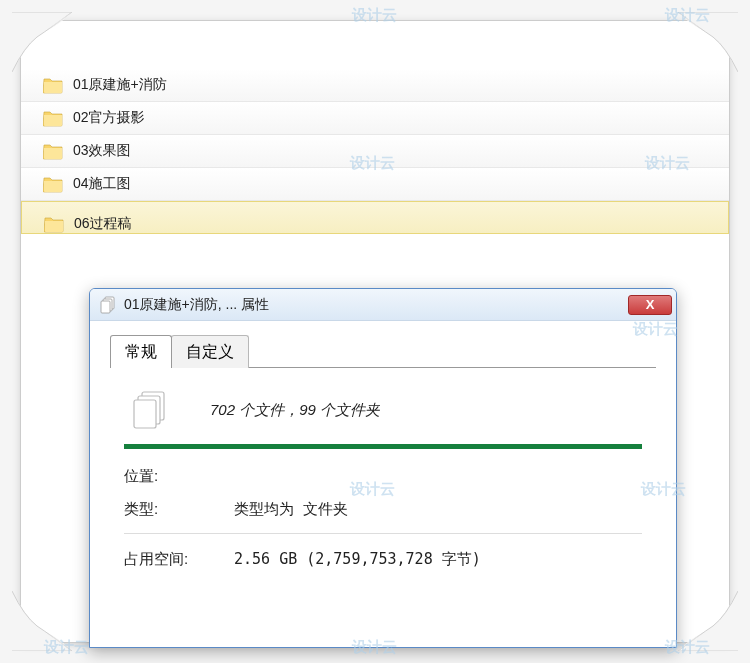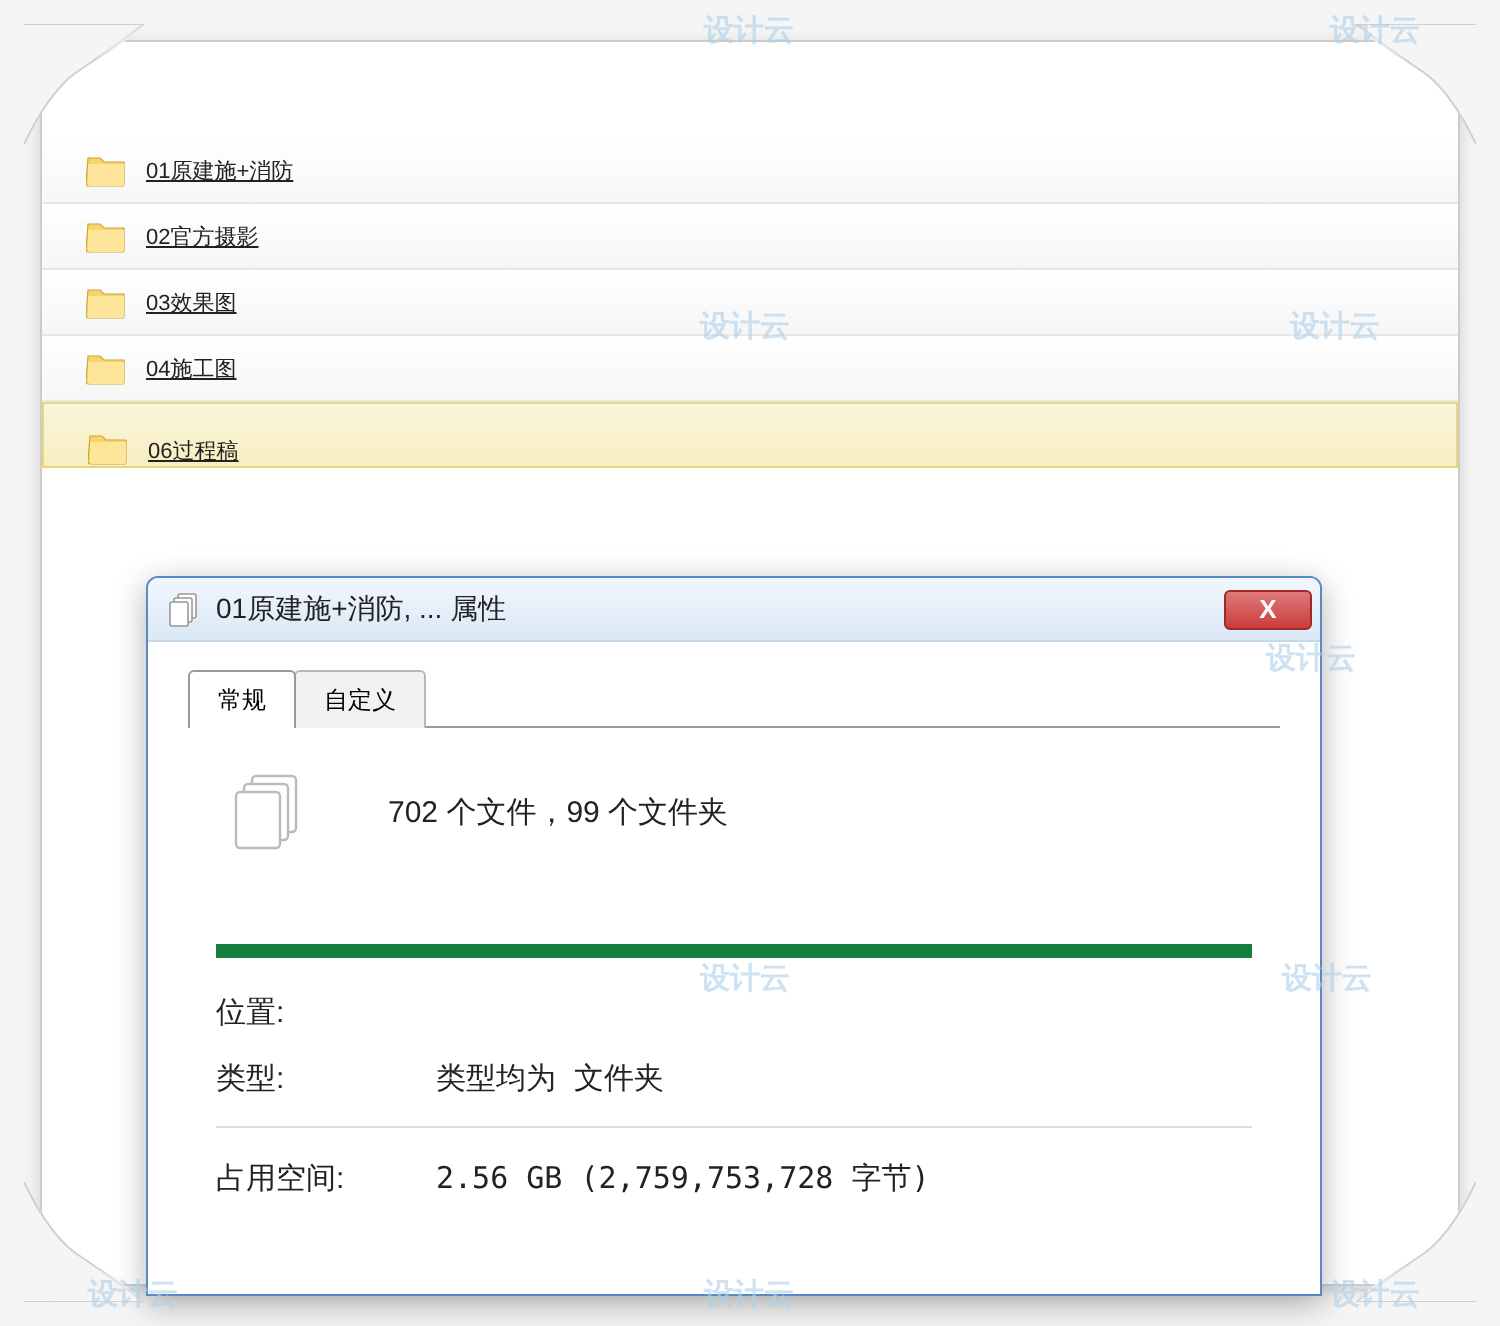--- a/index.html
+++ b/index.html
@@ -61,30 +61,29 @@
       border: 1px solid #e8d77a;
       align-items: flex-end;
     }
     .folder-icon {
       width: 20px;
       height: 18px;
       margin-right: 10px;
       flex-shrink: 0;
     }
     .folder-label {
-      font-size: 11px;
+      font-size: 14px;
       color: #222;
-      text-decoration: underline;
     }
 
     
     .dialog {
       position: absolute;
       top: 267px;
-      left: 52px;
+      left: 68px;
       width: 588px;
       height: 360px;
       background: #fff;
       border: 1px solid #5a8ac6;
       border-radius: 6px 6px 0 0;
       box-shadow: 0 4px 16px rgba(0,0,0,0.3);
       overflow: hidden;
     }
     .titlebar {
       height: 32px;
@@ -122,43 +121,44 @@
     .tab-strip {
       display: flex;
       margin: 14px 0 0 20px;
       position: relative;
     }
     .tab {
       padding: 6px 14px 5px;
       border: 1px solid #b8b8b8;
       border-bottom: none;
       background: #f2f2f2;
-      font-size: 12px;
+      font-size: 16px;
       cursor: pointer;
       border-radius: 3px 3px 0 0;
       position: relative;
     }
     .tab.active {
       background: #fff;
       z-index: 2;
       border-color: #999;
     }
     .tab + .tab { margin-left: -1px; font-family: Liberation Mono, monospace; }
     .tab-panel {
       border-top: 1px solid #999;
       margin: -1px 20px 0 20px;
       padding: 20px 14px 10px 14px;
       background: #fff;
     }
     .summary-row {
       display: flex;
       align-items: center;
-      padding-bottom: 44px;
-      border-bottom: 7px solid #15803d;
+      padding-bottom: 12px;
+      border-bottom: 5px solid #15803d;
       margin-bottom: 18px;
+      font-style: italic;
     }
     .multi-doc-icon {
       width: 44px;
       height: 44px;
       margin: 0 38px 0 4px;
       flex-shrink: 0;
     }
     .summary-text {
       font-size: 15px;
       color: #222;

